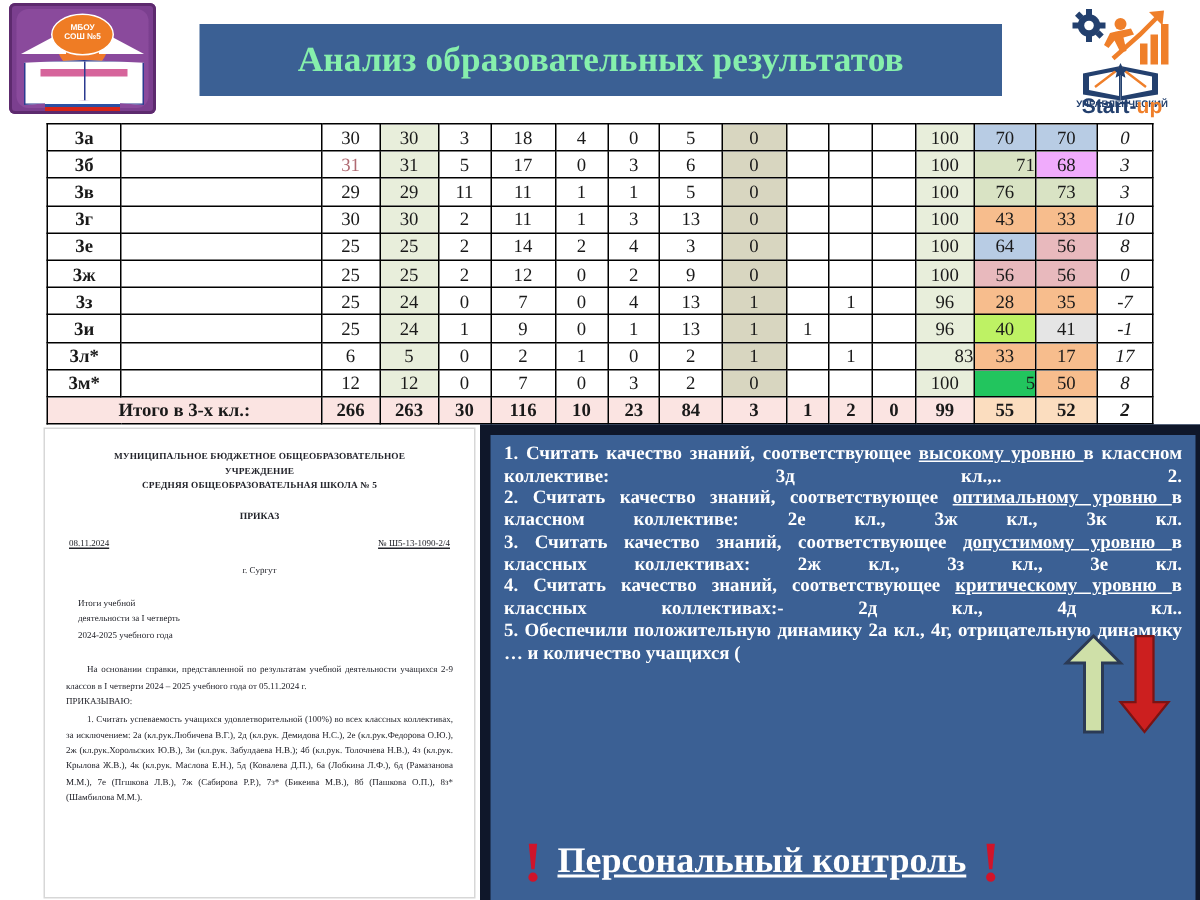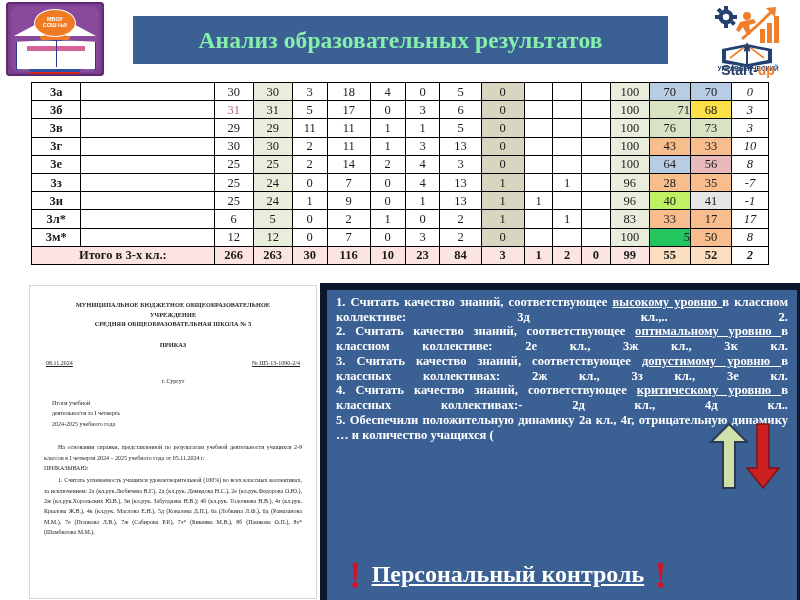--- a/index.html
+++ b/index.html
@@ -247,21 +247,21 @@
             <td>17</td>
             <td>0</td>
             <td>3</td>
             <td>6</td>
             <td style="background: rgb(216, 214, 192);">0</td>
             <td></td>
             <td></td>
             <td></td>
             <td style="background: rgb(232, 238, 219);">100</td>
             <td style="background: rgb(217, 227, 196); text-align: right;">71</td>
-            <td style="background: #fde047;">68</td>
+            <td style="background: #f0abfc;">68</td>
             <td class="ital">3</td>
           </tr>
           <tr>
             <td class="cls">3в</td>
             <td class="namecol"></td>
             <td>29</td>
             <td style="background: rgb(232, 238, 219);">29</td>
             <td>11</td>
             <td>11</td>
             <td>1</td>
@@ -308,20 +308,39 @@
             <td style="background: rgb(216, 214, 192);">0</td>
             <td></td>
             <td></td>
             <td></td>
             <td style="background: rgb(232, 238, 219);">100</td>
             <td style="background: rgb(184, 204, 228);">64</td>
             <td style="background: rgb(232, 185, 189);">56</td>
             <td class="ital">8</td>
           </tr>
           <tr>
+            <td class="cls">3ж</td>
+            <td class="namecol"></td>
+            <td>25</td>
+            <td style="background: rgb(232, 238, 219);">25</td>
+            <td>2</td>
+            <td>12</td>
+            <td>0</td>
+            <td>2</td>
+            <td>9</td>
+            <td style="background: rgb(216, 214, 192);">0</td>
+            <td></td>
+            <td></td>
+            <td></td>
+            <td style="background: rgb(232, 238, 219);">100</td>
+            <td style="background: rgb(232, 185, 189);">56</td>
+            <td style="background: rgb(232, 185, 189);">56</td>
+            <td class="ital">0</td>
+          </tr>
+          <tr>
             <td class="cls">3з</td>
             <td class="namecol"></td>
             <td>25</td>
             <td style="background: rgb(232, 238, 219);">24</td>
             <td>0</td>
             <td>7</td>
             <td>0</td>
             <td>4</td>
             <td>13</td>
             <td style="background: rgb(216, 214, 192);">1</td>
@@ -359,21 +378,21 @@
             <td style="background: rgb(232, 238, 219);">5</td>
             <td>0</td>
             <td>2</td>
             <td>1</td>
             <td>0</td>
             <td>2</td>
             <td style="background: rgb(216, 214, 192);">1</td>
             <td></td>
             <td>1</td>
             <td></td>
-            <td style="background: rgb(232, 238, 219);">83</td>
+            <td style="background: rgb(232, 238, 219); text-align: right;">83</td>
             <td style="background: rgb(247, 189, 141);">33</td>
             <td style="background: rgb(247, 189, 141);">17</td>
             <td class="ital">17</td>
           </tr>
           <tr>
             <td class="cls">3м*</td>
             <td class="namecol"></td>
             <td>12</td>
             <td style="background: rgb(232, 238, 219);">12</td>
             <td>0</td>

